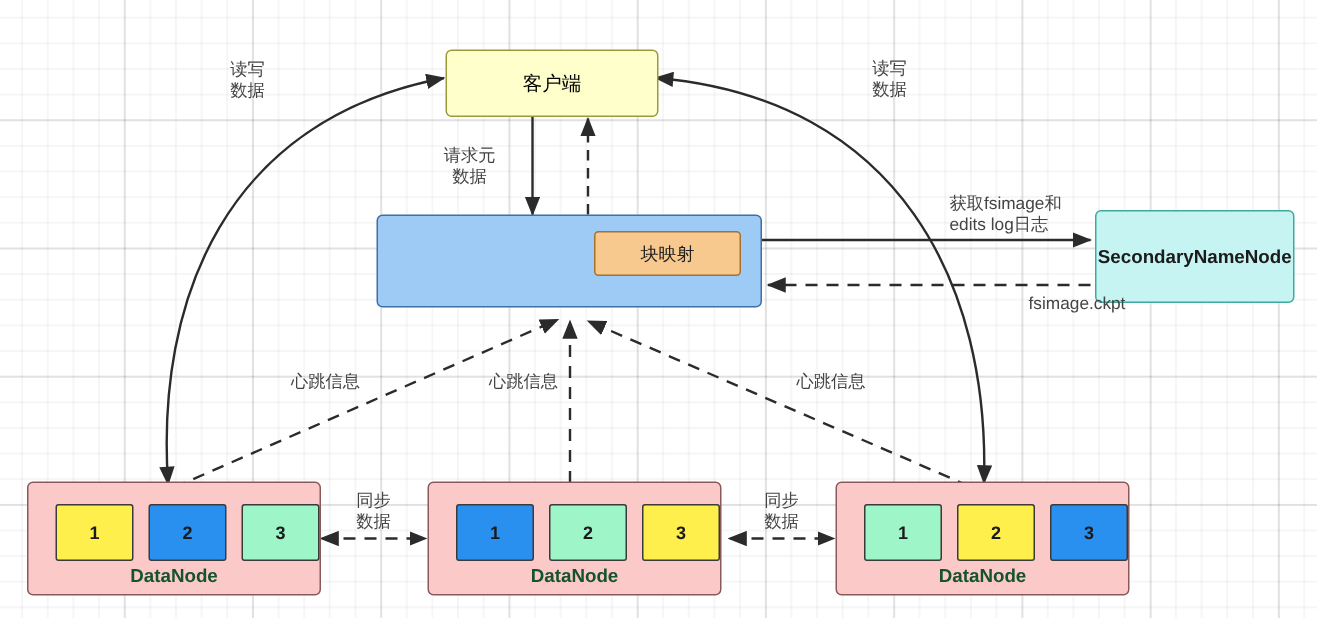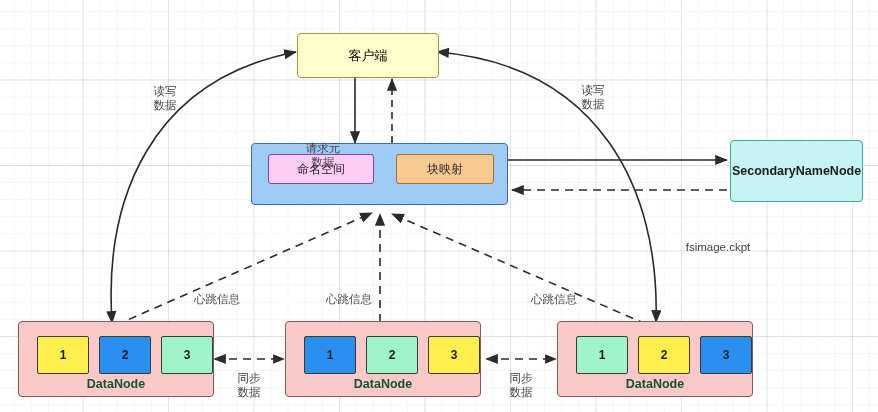--- a/index.html
+++ b/index.html
@@ -50,21 +50,21 @@
     font-size:12.5px;font-weight:bold;color:#14532d;}
   .blk{position:absolute;box-sizing:border-box;top:14px;width:52px;height:38px;
     border:1.4px solid #3a3a3a;border-radius:2px;
     display:flex;align-items:center;justify-content:center;
     font-size:12px;font-weight:bold;color:#1b1b1b;}
   .blk.yellow{background:#ffef4d;}
   .blk.blue{background:#2a90f0;}
   .blk.green{background:#9df5c8;}
 
   .wlabel{position:absolute;font-size:11.5px;color:#444;line-height:1.25;
-    text-align:center;white-space:pre-line;margin-top:44px;}
+    text-align:center;white-space:pre-line;}
   .wlabel.lt{text-align:left;}
 </style>
 </head>
 <body>
 
 <div id="stage">
 
   <svg class="wires" viewBox="0 0 878 412">
     <defs>
       <marker id="ah" markerWidth="9" markerHeight="9" refX="7.4" refY="3.2" orient="auto" markerUnits="strokeWidth">
@@ -96,23 +96,20 @@
 
     <line x1="215" y1="359" x2="284" y2="359" stroke="#2b2b2b" stroke-width="1.6" stroke-dasharray="8,6" marker-end="url(#ahs)" marker-start="url(#ahstart)"></line>
     <line x1="487" y1="359" x2="556" y2="359" stroke="#2b2b2b" stroke-width="1.6" stroke-dasharray="8,6" marker-end="url(#ahs)" marker-start="url(#ahstart)"></line>
   </svg>
 
   <div class="node client" style="left:297px;top:33px;width:142px;height:45px;">
     <span class="cap">客户端</span>
   </div>
 
   <div class="node namenode" style="left:251px;top:143px;width:257px;height:62px;">
-    <div class="nn-inner ns" style="left:16px;top:10px;width:106px;height:30px;">
-      <span>命名空间</span>
-    </div>
     <div class="nn-inner bm" style="left:144px;top:10px;width:98px;height:30px;text-align:right;">
       <span>块映射</span>
     </div>
   </div>
 
   <div class="node snn" style="left:730px;top:140px;width:133px;height:62px;">
     <span class="cap">SecondaryNameNode</span>
   </div>
 
   <div class="node datanode" style="left:18px;top:321px;width:196px;height:76px;">
@@ -153,24 +150,26 @@
     </div>
     <div class="dn-label">DataNode</div>
   </div>
 
   <div class="wlabel" style="left:135px;top:40px;width:60px;">读写
 数据</div>
 
   <div class="wlabel" style="left:563px;top:39px;width:60px;">读写
 数据</div>
 
-  <div class="wlabel" style="left:291px;top:97px;width:64px;">请求元
+  <div class="wlabel" style="left:281px;top:97px;width:64px;">请求元
 数据</div>
 
 
+  <div class="wlabel lt" style="left:633px;top:129px;width:110px;">获取fsimage和
+edits log日志</div>
 
   <div class="wlabel lt" style="left:668px;top:196px;width:100px;text-align:center;">fsimage.ckpt</div>
 
   <div class="wlabel" style="left:186px;top:248px;width:62px;">心跳信息</div>
 
   <div class="wlabel" style="left:318px;top:248px;width:62px;">心跳信息</div>
 
   <div class="wlabel" style="left:523px;top:248px;width:62px;">心跳信息</div>
 
   <div class="wlabel" style="left:218px;top:327px;width:62px;">同步

